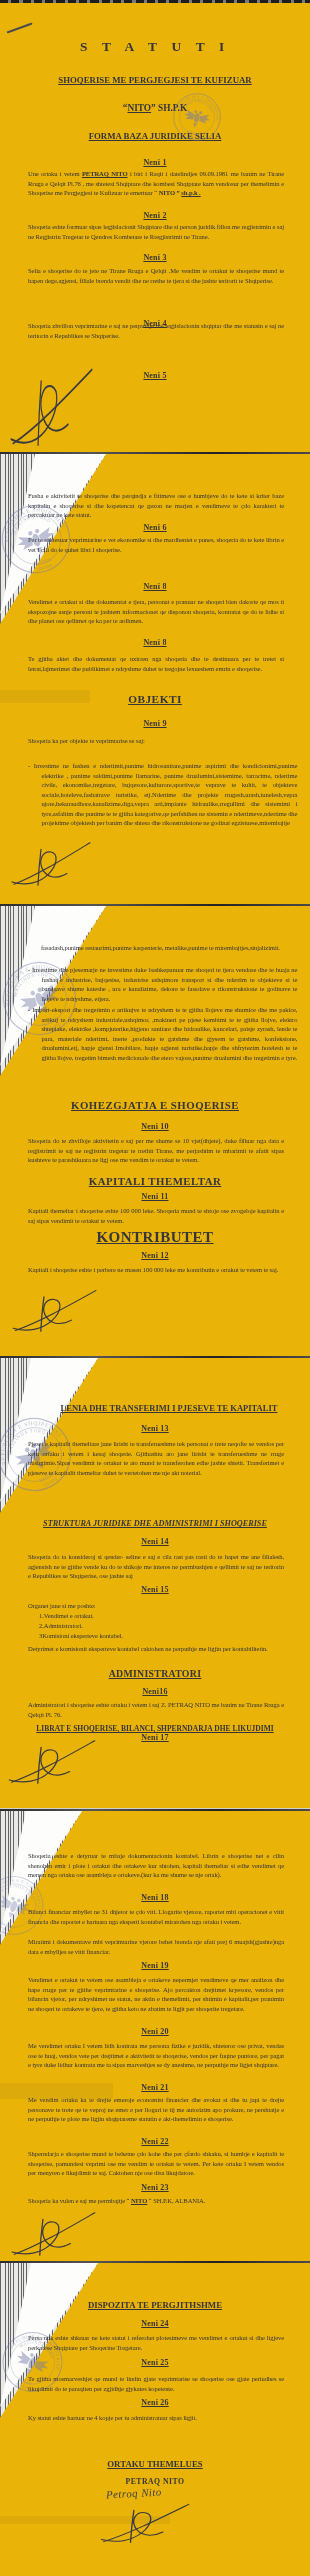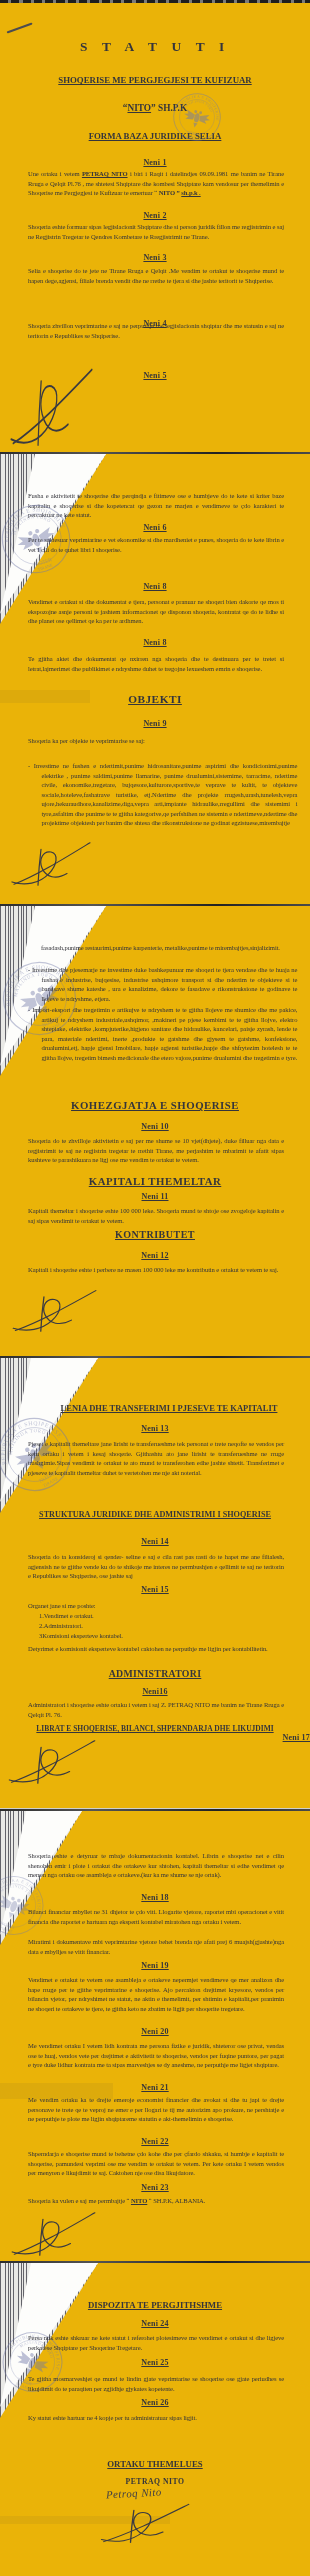--- a/index.html
+++ b/index.html
@@ -120,53 +120,53 @@
         <use href="#stampRound" xlink:href="#stampRound"></use>
       </svg>
     <div class="el b dash" style="top:59px;">-   Investime dhe pjesemarje ne investime duke bashkepunuar me shoqeri te tjera vendase dhe te huaja ne fushat e industrise, bujqesise, industrise ushqimore transport si dhe ndertim te objekteve si te banesave shume kateshe , ura e kanalizime, dekore te fasadave e rikonstruksione te godinave te llojeve te ndryshme, etjera.</div>
     <div class="el b dash" style="top:99px;">-   Import-eksport dhe tregetimin e artikujve te ndryshem te te gjitha llojeve me shumice dhe me pakice, artikuj te ndryshem industriale,ushqimor, ,makineri pe pjese kembimi te te gjitha llojve, elektro shtepiake, elektrike ,kompjuterike,higjeno sanitare dhe hidraulike, kancelari, paisje zyrash, lende te para, materiale ndertimi, inerte ,produkte te gatshme dhe gjysem te gatshme, konfeksione, drualumini,etj, hapje gjensi Imobilare, hapje agjensi turistike,hapje dhe shfrytezim hotelesh te te gjitha llojve, tregetim bimesh medicionale dhe etero vajore,punime drualumini dhe tregetimin e tyre.</div>
     <div class="el hc" style="top:193px;font-size:10.8px;letter-spacing:0.5px;">KOHEZGJATJA  E  SHOQERISE</div>
     <div class="el neni" style="top:216px;">Neni 10</div>
     <div class="el b" style="top:230px;">Shoqeria do te zhvilloje aktivitetin e saj per me shume se 10 vjet(dhjete), duke filluar nga data e regjistrimit te saj ne regjistrin tregetar te rrethit Tirane, me perjashtim te mbarimit te afatit sipas kushteve te parashikuara ne ligj ose me vendim te ortakut te vetem.</div>
     <div class="el hc" style="top:269px;font-size:10.8px;letter-spacing:0.5px;">KAPITALI  THEMELTAR</div>
     <div class="el neni" style="top:286px;">Neni 11</div>
     <div class="el b" style="top:300px;">Kapitali themeltar i shoqerise eshte 100 000 leke. Shoqeria mund te shtoje ose zvogeloje kapitalin e saj sipas vendimit te ortakut te vetem.</div>
-    <div class="el hc" style="top:323px;font-size:10px;letter-spacing:0.5px;text-align:center;">KONTRIBUTET</div>
+    <div class="el hc" style="top:323px;font-size:15px;letter-spacing:0.5px;text-align:center;">KONTRIBUTET</div>
     <div class="el neni" style="top:345px;">Neni 12</div>
     <div class="el b" style="top:359px;">Kapitali i shoqerise eshte i perbere ne masen 100 000 leke me kontributin e ortakut te vetem te saj.</div>
     <svg class="sig" style="left:9.3px;top:381px;width:90px;height:47px;" viewBox="0 0 170 105" preserveAspectRatio="none">
         <use href="#sigP" xlink:href="#sigP"></use>
       </svg>
   </section>
 
   <div class="edge" style="top:1356px;"></div>
 
   <section class="pg" id="p4" style="top:1358px;height:450px;">
     <div class="corner" style="width:98px;height:155px;clip-path:polygon(0 0,98px 0,0 155px);"></div>
     <div class="fold" style="width:98px;height:144px;clip-path:polygon(31px 0,98px 0,0 144px);"></div>
     <div class="el hc" style="top:45px;font-size:8.5px;padding-left:28px;">LENIA DHE TRANSFERIMI I PJESEVE TE KAPITALIT</div>
     <div class="el neni" style="top:66px;">Neni 13</div>
     <svg class="stamp" style="left:-4.1px;top:56px;width:77px;height:81px;opacity:.45;transform:rotate(-30deg);" viewBox="0 0 120 120">
         <use href="#stampRound" xlink:href="#stampRound"></use>
       </svg>
     <div class="el b" style="top:81px;">Pjeset e kapitalit themeltare jane lirisht te transferueshme tek personat e trete neqofte se vendos per ketu ortaku i vetem i kesaj shoqerie. Gjithashtu ato jane lirisht te transferueshme ne rruge trashgimie.Sipas vendimit te ortakut te ato mund te transferohen edhe jashte shtetit. Transferimet e pjeseve te kapitalit themeltar duhet te vertetohen me nje akt noterial.</div>
-    <div class="el hc" style="top:152px;font-size:8.2px;">STRUKTURA JURIDIKE DHE ADMINISTRIMI I SHOQERISE</div>
+    <div class="el hc" style="top:161px;font-size:8.2px;font-style:italic;">STRUKTURA JURIDIKE DHE ADMINISTRIMI I SHOQERISE</div>
     <div class="el neni" style="top:179px;">Neni 14</div>
     <div class="el b" style="top:194px;">Shoqeria do ta konsideroj si qender- seline e saj e cila rast pas rasti do te hapet me ane filialesh, agjensish ne te gjithe vende ku do te shikoje me interes ne permbushjen e qellimit te saj ne teritorin e Republikes se Shqiperise, ose jashte saj</div>
     <div class="el neni" style="top:227px;">Neni 15</div>
     <div class="el b" style="top:243px;">Organet jane si me poshte:</div>
     <div class="el b" style="top:253px;left:39px;">1.Vendimet e ortakut.</div>
     <div class="el b" style="top:263px;left:39px;">2.Administratori.</div>
     <div class="el b" style="top:273px;left:39px;">3Komisioni eksperteve kontabel.</div>
     <div class="el b" style="top:286px;">Detyrimet e komisionit eksperteve kontabel caktohen ne perputhje me ligjin per kontabilitetin.</div>
     <div class="el hc" style="top:310px;font-size:9.8px;letter-spacing:0.3px;">ADMINISTRATORI</div>
     <div class="el neni" style="top:329px;">Neni16</div>
     <div class="el b" style="top:342px;">Administratori i shoqerise eshte ortaku i vetem i saj Z.  PETRAQ NITO  me banim ne Tirane Rruga e Qelqit Pl. 76.</div>
     <div class="el hc" style="top:366px;font-size:7.5px;">LIBRAT E SHOQERISE, BILANCI, SHPERNDARJA DHE LIKUJDIMI</div>
-    <div class="el neni" style="top:375px;text-align:right;">Neni 17</div>
+    <div class="el neni" style="top:375px;">Neni 17</div>
     <svg class="sig" style="left:5.2px;top:379px;width:93px;height:49px;" viewBox="0 0 170 105" preserveAspectRatio="none">
         <use href="#sigP" xlink:href="#sigP"></use>
       </svg>
   </section>
 
   <div class="edge" style="top:1809px;"></div>
 
   <section class="pg" id="p5" style="top:1811px;height:450px;">
     <div class="corner" style="width:82px;height:134px;clip-path:polygon(0 0,82px 0,0 134px);"></div>
     <div class="fold" style="width:82px;height:124px;clip-path:polygon(26px 0,82px 0,0 124px);"></div>

